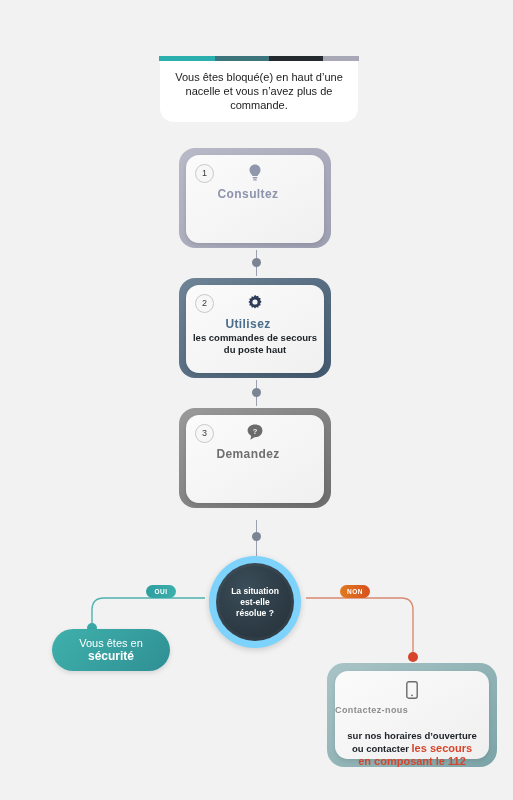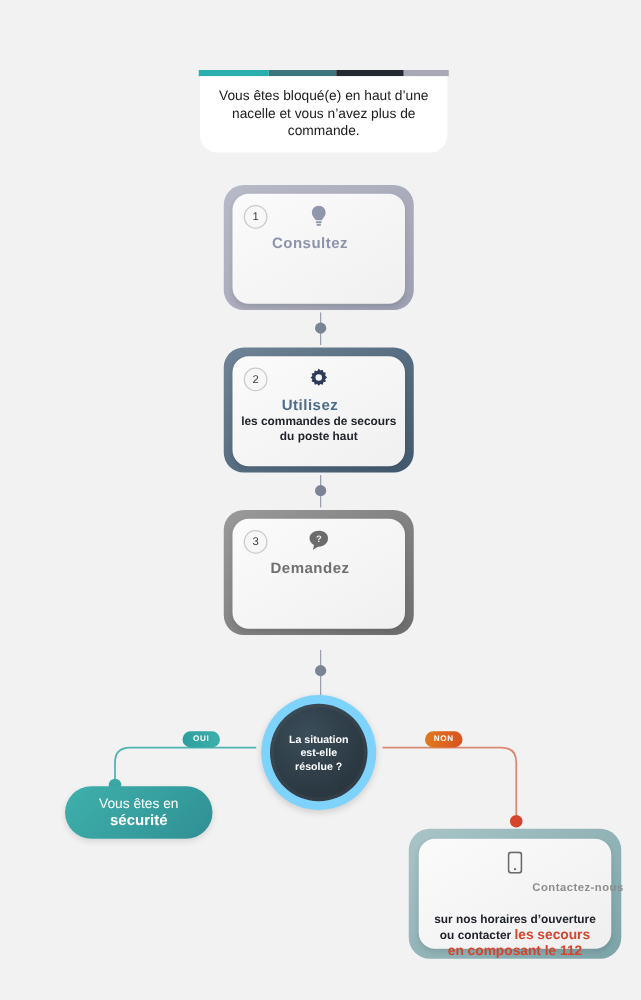--- a/index.html
+++ b/index.html
@@ -272,21 +272,21 @@
     box-shadow: 0 2px 4px rgba(0,0,0,0.10);
   }
   .contact-icon {
     position: absolute;
     top: 10px; left: 0; width: 154px;
     text-align: center; height: 20px;
   }
   .contact-head {
     position: absolute;
     top: 34px; left: 0; width: 164px;
-    text-align: right;
+    text-align: left;
     font-size: 9px;
     font-weight: bold;
     color: #8d8d8d;
     letter-spacing: 0.4px;
   }
   .contact-body {
     position: absolute;
     top: 47px; left: 5px; width: 144px;
     text-align: center;
     font-size: 9.5px;

